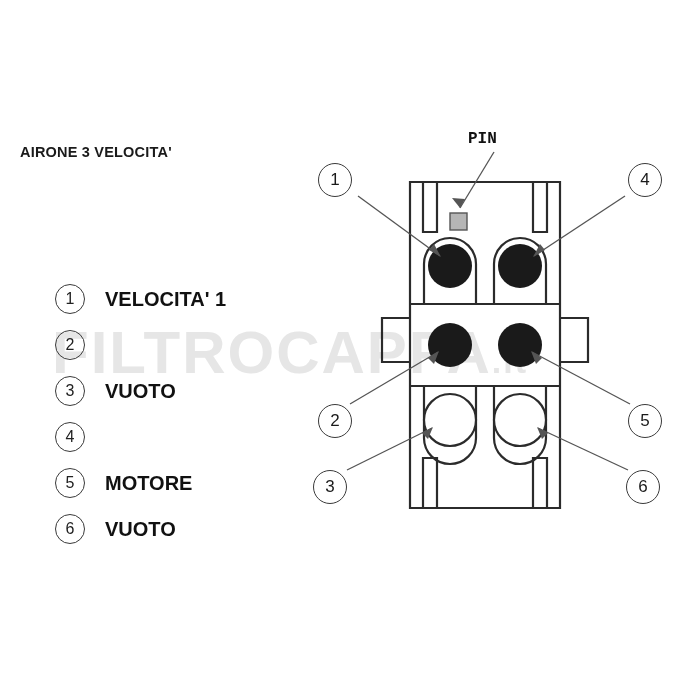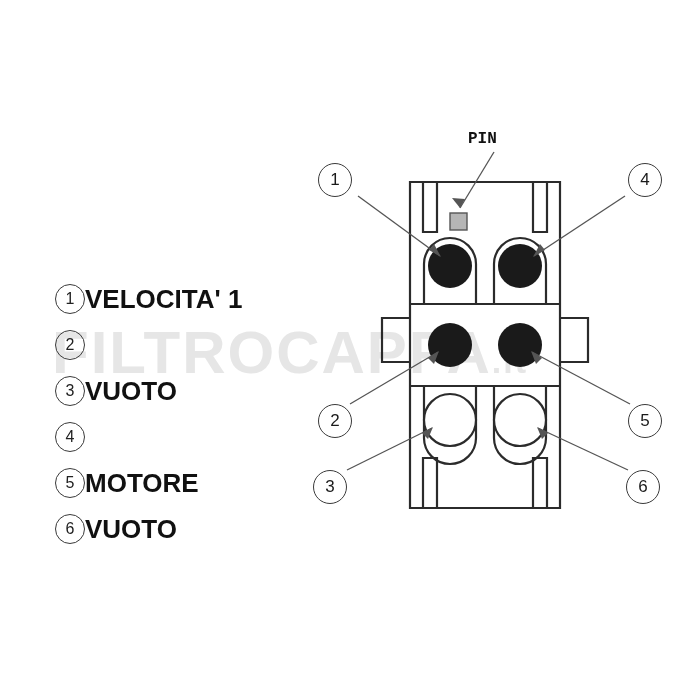--- a/index.html
+++ b/index.html
@@ -45,21 +45,22 @@
     display: flex;
     align-items: center;
     justify-content: center;
     font-size: 16px;
     color: #222;
     background: transparent;
     box-sizing: border-box;
     flex: 0 0 auto;
   }
   .legend-label {
-    font-size: 26px;
+    margin-left: 20px;
+    font-size: 20px;
     font-weight: bold;
     color: #111;
     white-space: nowrap;
   }
 
   
   .watermark {
     left: 52px;
     top: 318px;
     width: 560px;
@@ -106,20 +107,21 @@
 </head>
 <body>
 
 <div id="root">
 
   <div class="abs watermark">
     <span>FILTROCAPPA</span><span class="wm-small">.it</span>
   </div>
 
   <div class="abs title-block">
+    <div>AIRONE 3 VELOCITA'</div>
   </div>
 
   <div class="abs legend">
     <div class="legend-row">
       <div class="num-badge">1</div>
       <div class="legend-label">VELOCITA' 1</div>
     </div>
     <div class="legend-row">
       <div class="num-badge">2</div>
     </div>

